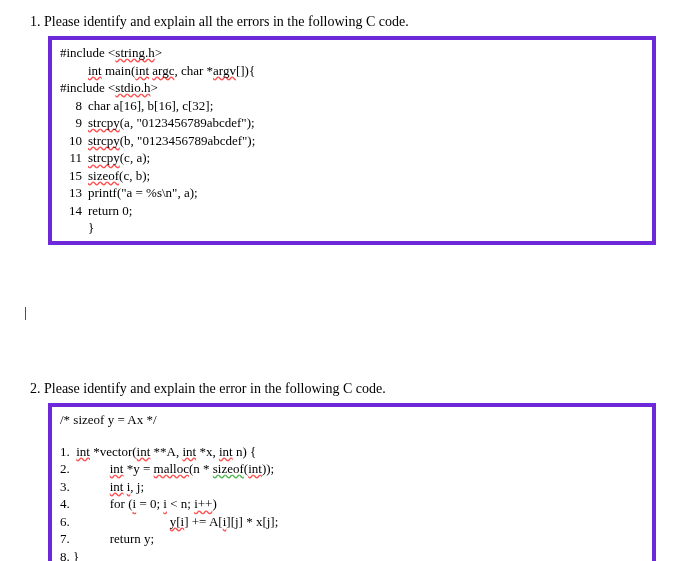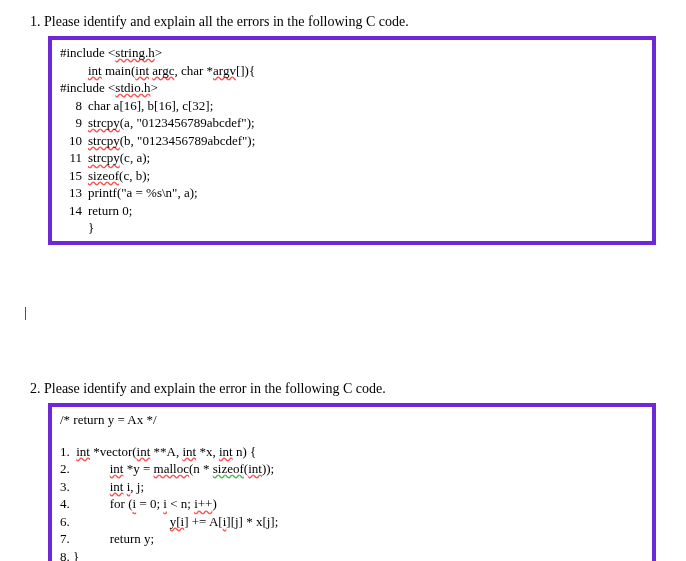--- a/index.html
+++ b/index.html
@@ -65,21 +65,21 @@
   <div class="code-line"><span class="ln">13</span><span>printf("a = %s\n", a);</span></div>
   <div class="code-line"><span class="ln">14</span><span>return 0;</span></div>
   <div class="code-line"><span class="ln"></span><span>}</span></div>
 </div>
 
 <div class="cursor-area">|</div>
 
 <div class="question-text">2. Please identify and explain the error in the following C code.</div>
 
 <div class="code-box">
-  <div class="code-line">/* return y = Ax */</div>
+  <div class="code-line">/* sizeof y = Ax */</div>
   <div style="height:14px"></div>
   <div class="code-line"><span>1.  </span><span class="squiggle">int</span><span> *vector(</span><span class="squiggle">int</span><span> **A, </span><span class="squiggle">int</span><span> *x, </span><span class="squiggle">int</span><span> n) {</span></div>
   <div class="code-line"><span>2.</span><span class="indent1"></span><span class="squiggle">int</span><span> *y = </span><span class="squiggle">malloc</span><span>(n * </span><span class="squiggle-g">sizeof</span><span>(</span><span class="squiggle">int</span><span>));</span></div>
   <div class="code-line"><span>3.</span><span class="indent1"></span><span class="squiggle">int</span><span> </span><span class="squiggle">i</span><span>, j;</span></div>
   <div class="code-line"><span>4.</span><span class="indent1"></span><span>for (</span><span class="squiggle">i</span><span> = 0; </span><span class="squiggle">i</span><span> &lt; n; </span><span class="squiggle">i++</span><span>)</span></div>
   <div class="code-line"><span>6.</span><span class="indent3"></span><span class="squiggle">y[i</span><span>] += A[</span><span class="squiggle">i</span><span>][j] * x[j];</span></div>
   <div class="code-line"><span>7.</span><span class="indent1"></span><span>return y;</span></div>
   <div class="code-line"><span>8. }</span></div>
 </div>
 

